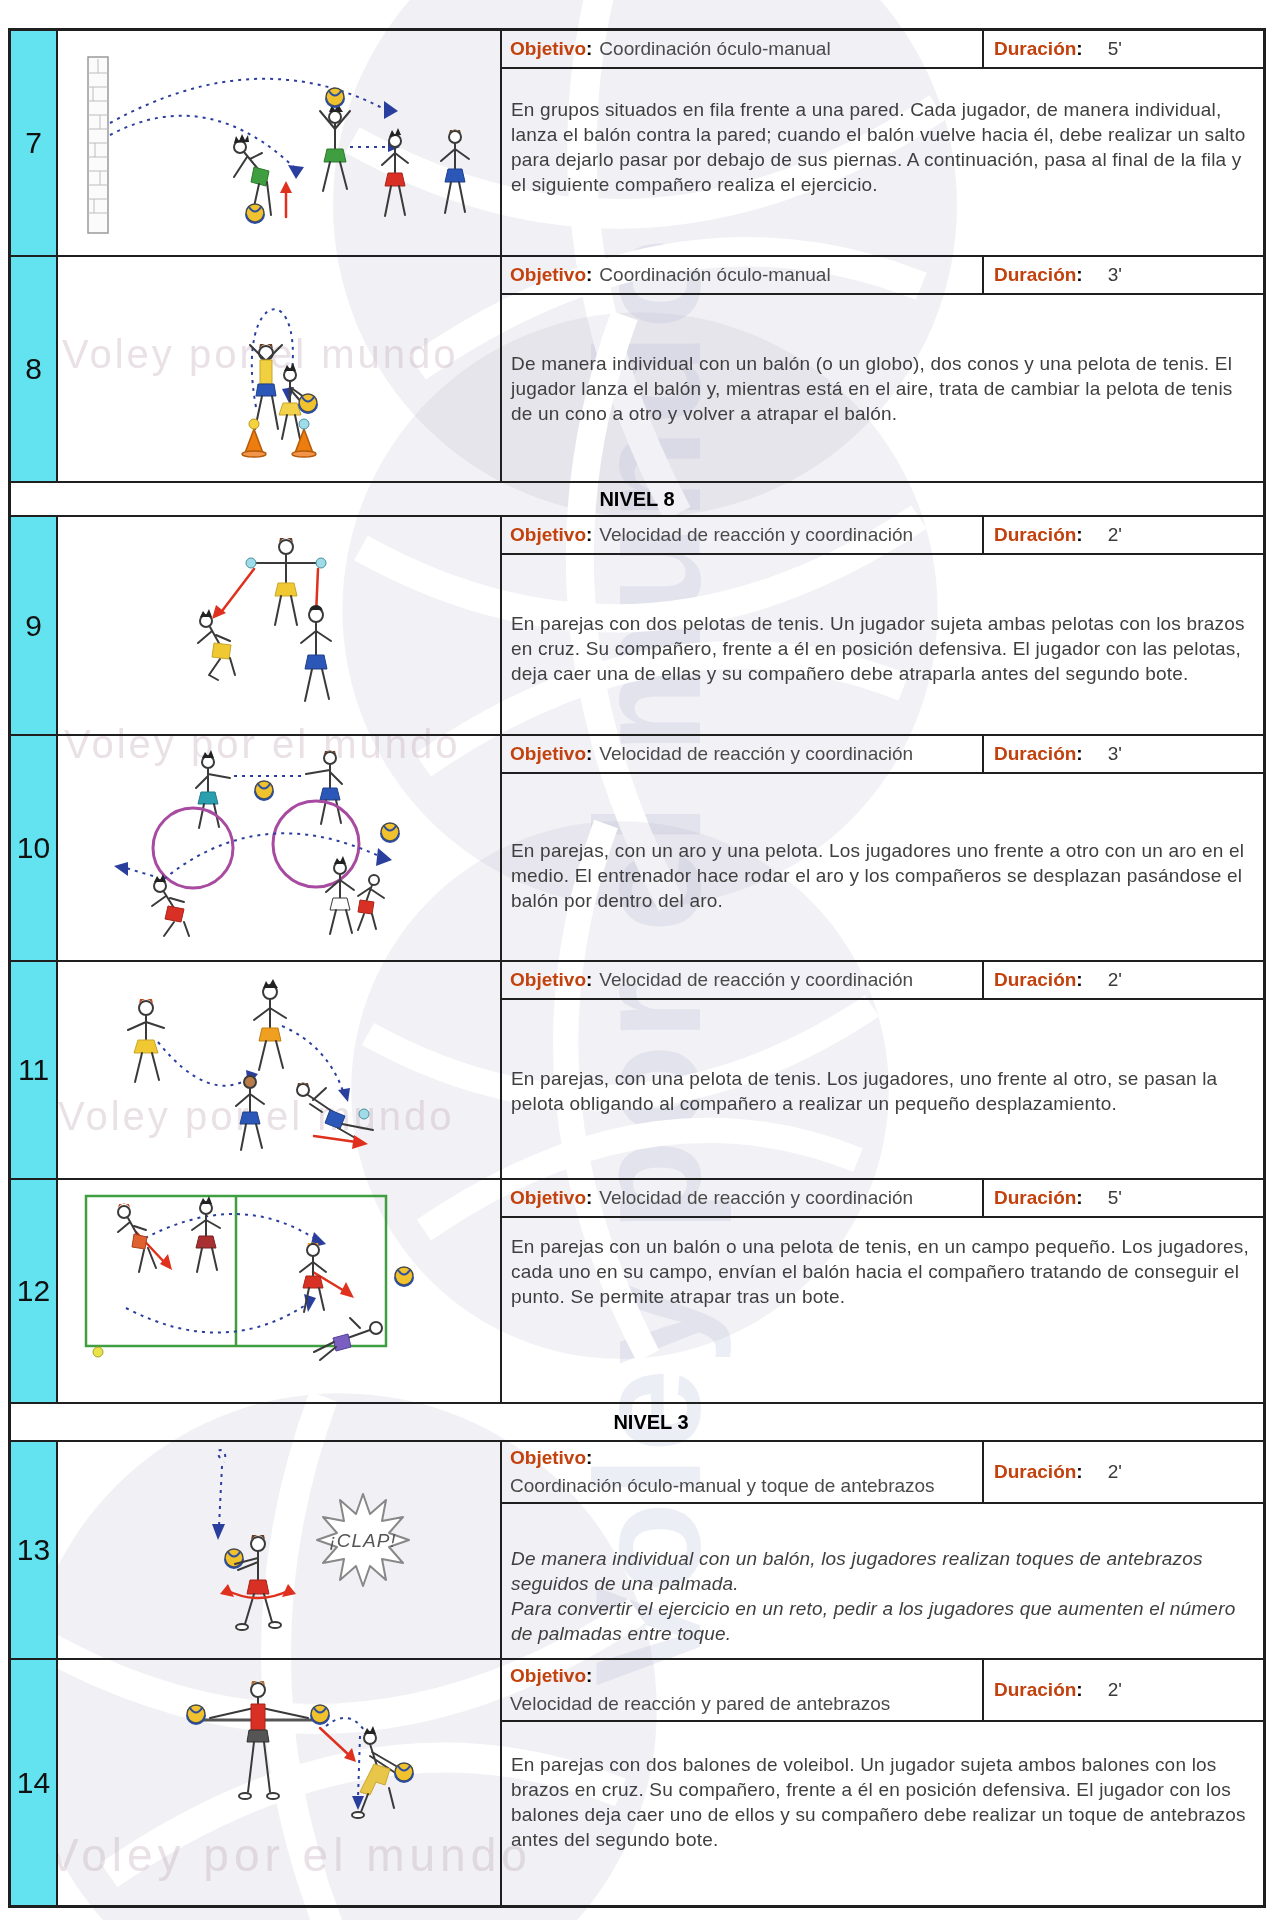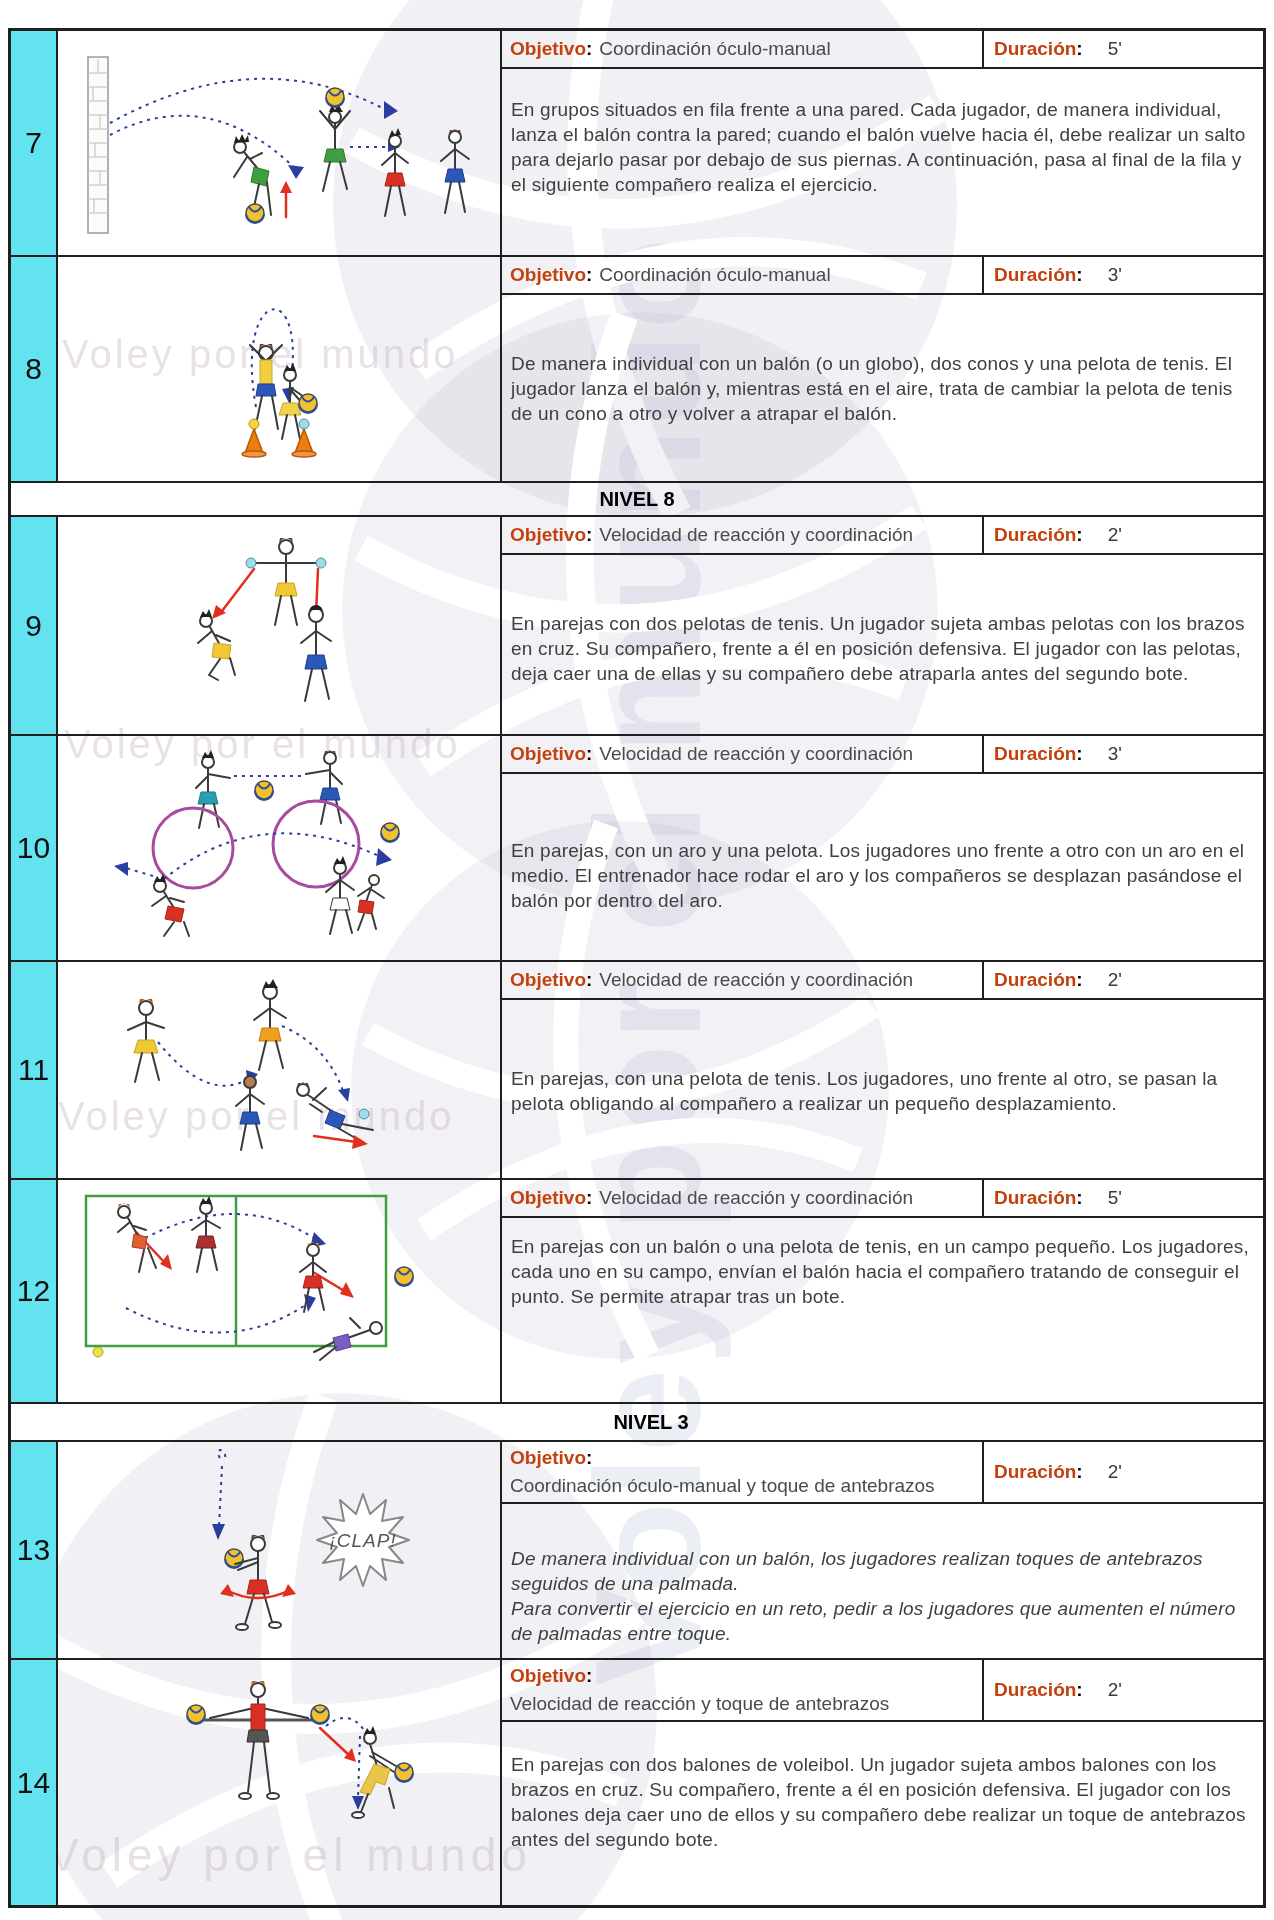--- a/index.html
+++ b/index.html
@@ -560,21 +560,21 @@
           <ellipse class="skh" cx="300" cy="155" rx="6" ry="3"></ellipse>
         </g>
         <use href="#vb" x="346" y="112"></use>
       </svg>
     </div>
     <div class="content">
       <div class="hdr tall">
         <div class="obj">
             <span class="lbl">Objetivo</span>
             <span class="sep">:</span>
-            <span class="objtext">Velocidad de reacción y toque de antebrazos</span>
+            <span class="objtext">Velocidad de reacción y pared de antebrazos</span>
           </div>
         <div class="dur">
             <span class="lbl">Duración</span>
             <span class="sep">:</span>
             <span class="durval">2'</span>
           </div>
       </div>
       <div class="desc pt30">En parejas con dos balones de voleibol. Un jugador sujeta ambos balones con los brazos en cruz. Su compañero, frente a él en posición defensiva. El jugador con los balones deja caer uno de ellos y su compañero debe realizar un toque de antebrazos antes del segundo bote.</div>
     </div>
   </section>

